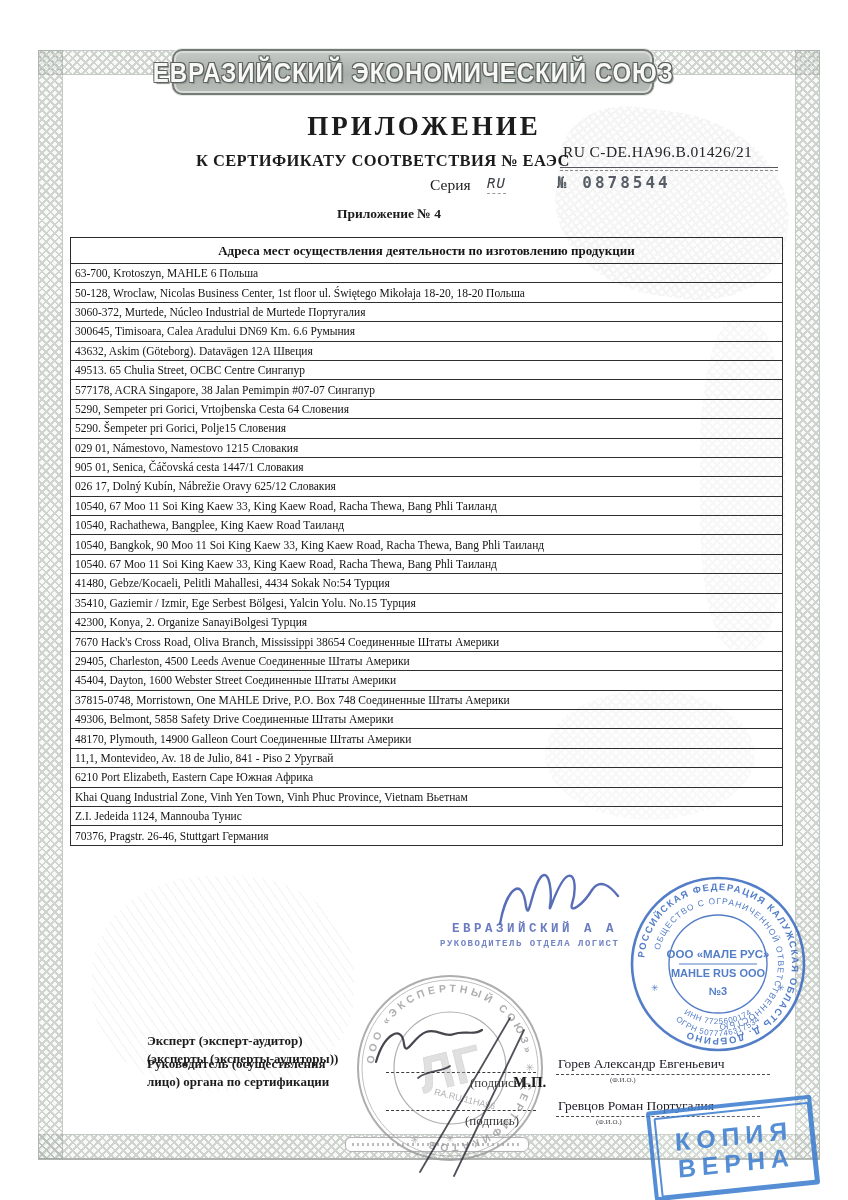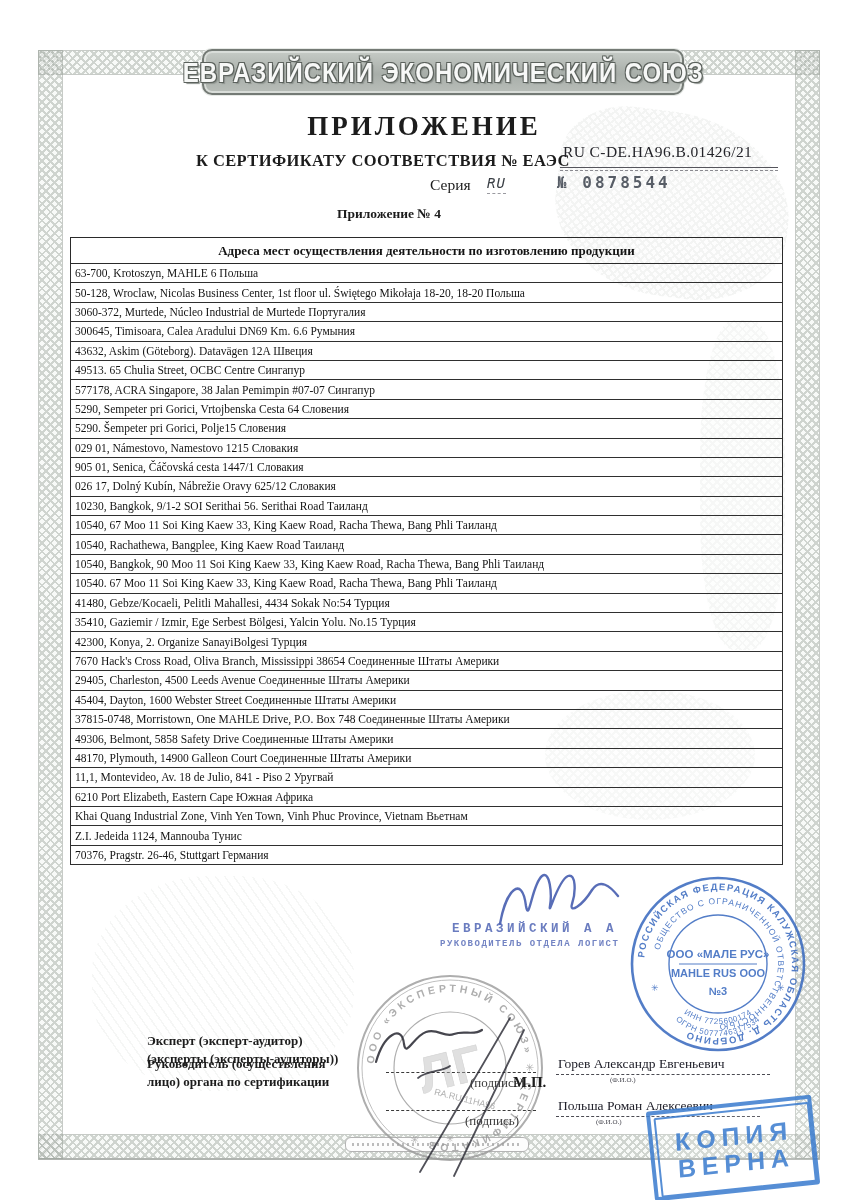--- a/index.html
+++ b/index.html
@@ -14,21 +14,21 @@
     opacity:.55;}
   .band{position:absolute;z-index:1;border:1px solid #9aa29a;}
   .band-top{left:38px;top:50px;width:780px;height:23px;}
   .band-bottom{left:38px;top:1134px;width:780px;height:23px;border-bottom:2px solid #707870;}
   .band-left{left:38px;top:50px;width:23px;height:1107px;}
   .band-right{left:795px;top:50px;width:23px;height:1107px;}
 
   .wm{position:absolute;z-index:0;pointer-events:none;}
 
   
-  .banner{position:absolute;z-index:3;left:202px;top:49px;width:478px;height:42px;
+  .banner{position:absolute;z-index:3;left:172px;top:49px;width:478px;height:42px;
     background:linear-gradient(#c6cbc6,#a8aea9 55%,#b9beb9);
     border:2px solid #747a75;border-radius:10px;box-shadow:inset 0 0 0 2px #d9ddd9, 0 0 0 1px #e7eae7;
     display:flex;align-items:center;justify-content:center;}
   .banner span{font-family:"Liberation Sans","DejaVu Sans",sans-serif;font-weight:bold;
     font-size:25px;color:#f7f8f7;letter-spacing:1px;white-space:nowrap;transform:scaleX(.96) scaleY(1.12);
     text-shadow:1px 1px 0 #5c625d,-1px -1px 0 #5c625d,1px -1px 0 #5c625d,-1px 1px 0 #5c625d,2px 2px 1px #8d938e;}
 
   .abs{position:absolute;z-index:2;}
   .doc-title{left:0;top:111px;width:848px;text-align:center;font-size:27px;font-weight:bold;letter-spacing:3px;}
   .doc-subtitle{left:196px;top:151px;font-size:16.5px;font-weight:bold;letter-spacing:.4px;}
@@ -159,23 +159,20 @@
         </tr>
 
         <tr>
           <td>905 01, Senica, Čáčovská cesta 1447/1 Словакия</td>
         </tr>
 
         <tr>
           <td>026 17, Dolný Kubín, Nábrežie Oravy 625/12 Словакия</td>
         </tr>
 
-        <tr>
-          <td>10230, Bangkok, 9/1-2 SOI Serithai 56. Serithai Road Таиланд</td>
-        </tr>
 
         <tr>
           <td>10540, 67 Moo 11 Soi King Kaew 33, King Kaew Road, Racha Thewa, Bang Phli Таиланд</td>
         </tr>
 
         <tr>
           <td>10540, Rachathewa, Bangplee, King Kaew Road Таиланд</td>
         </tr>
 
         <tr>
@@ -313,21 +310,21 @@
   <div class="abs sig-caption" style="left:432px;top:1075px;">(подпись)</div>
   <div class="abs sig-line" style="left:386px;top:1110px;width:150px;"></div>
   <div class="abs sig-caption" style="left:427px;top:1113px;">(подпись)</div>
 
   <div class="abs mp">М.П.</div>
 
   <div class="abs fio-name" style="left:558px;top:1056px;">Горев Александр Евгеньевич</div>
   <div class="abs name-line" style="left:556px;top:1074px;width:214px;"></div>
   <div class="abs fio-caption" style="left:610px;top:1076px;">(Ф.И.О.)</div>
 
-  <div class="abs fio-name" style="left:558px;top:1098px;">Польша Роман Алексеевич</div>
+  <div class="abs fio-name" style="left:558px;top:1098px;">Гревцов Роман Португалия</div>
   <div class="abs name-line" style="left:556px;top:1116px;width:204px;"></div>
   <div class="abs fio-caption" style="left:596px;top:1118px;">(Ф.И.О.)</div>
 
   <div class="abs copy-stamp">
     <div class="copy-inner">
       <div>КОПИЯ</div>
       <div>ВЕРНА</div>
     </div>
   </div>
 

